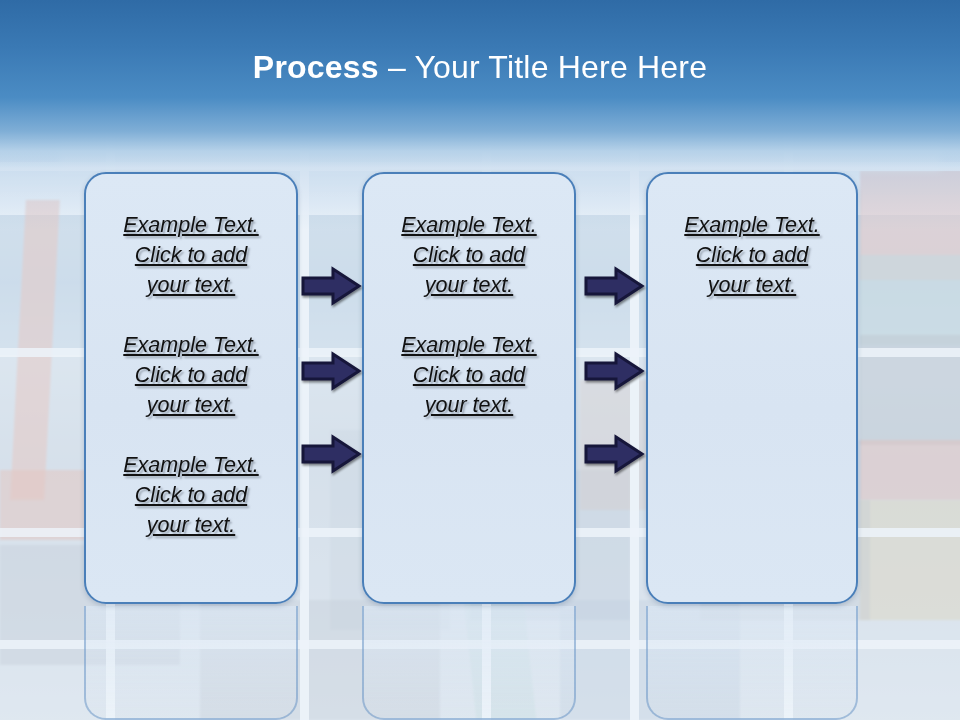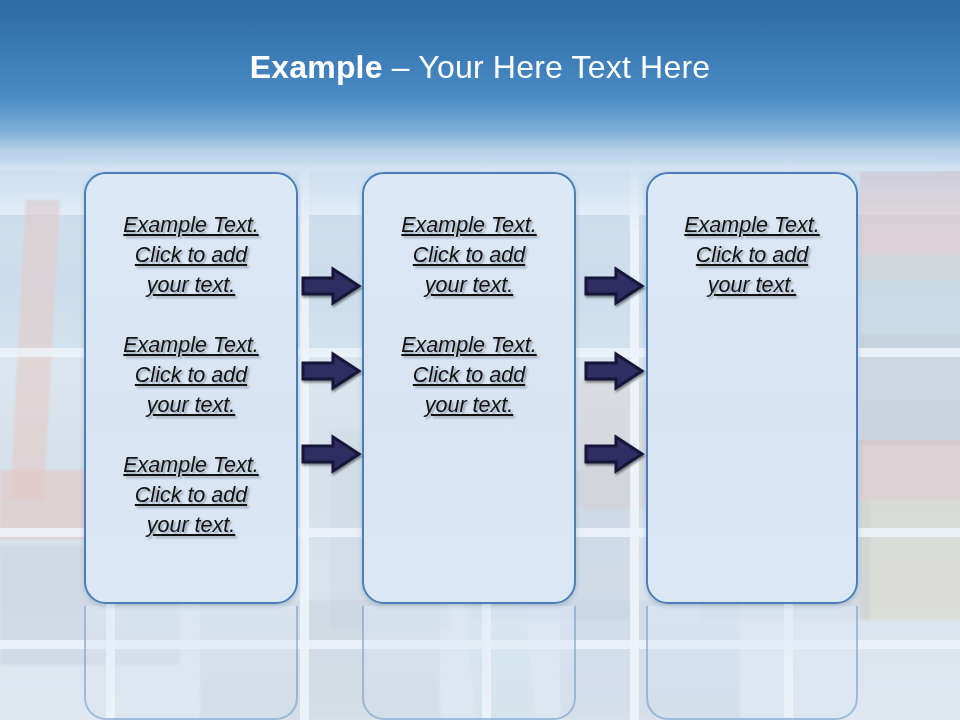--- a/index.html
+++ b/index.html
@@ -164,21 +164,21 @@
     <div class="vseam" style="left:300px"></div>
     <div class="vseam" style="left:482px"></div>
     <div class="vseam" style="left:630px"></div>
     <div class="vseam" style="left:784px"></div>
 
     <div class="wash"></div>
     <div class="wash2"></div>
   </div>
 
   <div class="banner"></div>
-  <div class="title"><span class="kw">Example</span><span class="rest"> – </span><span class="rest">Your Here Text Here</span></div>
+  <div class="title"><span class="kw">Process</span><span class="rest"> – </span><span class="rest">Your Title Here Here</span></div>
 
   <div class="refl" id="refl1"></div>
   <div class="refl" id="refl2"></div>
   <div class="refl" id="refl3"></div>
 
   <div class="box" id="box1">
     <div class="txtblock">Example Text.
 Click  to add
 your text.</div>
     <div class="txtblock">Example Text.

